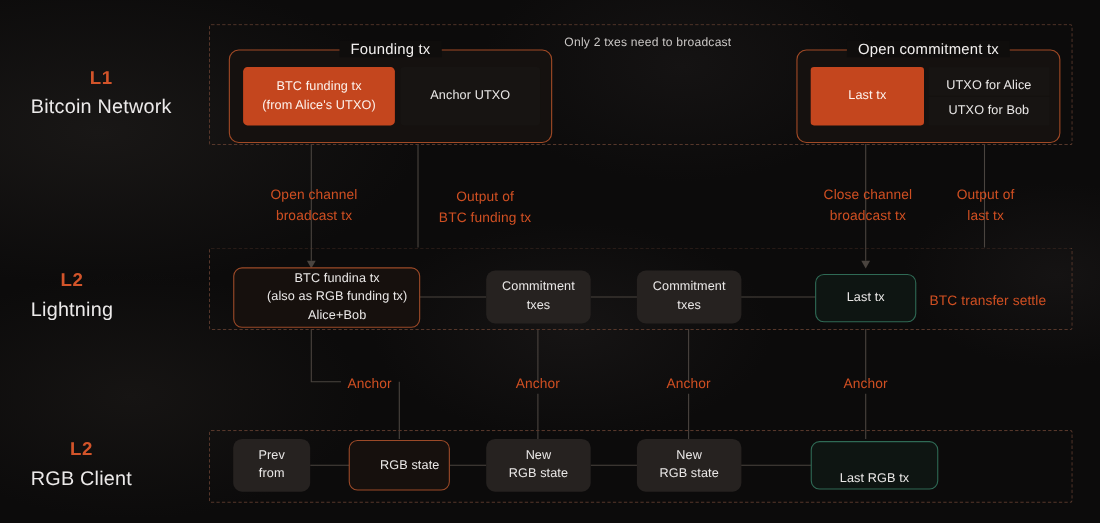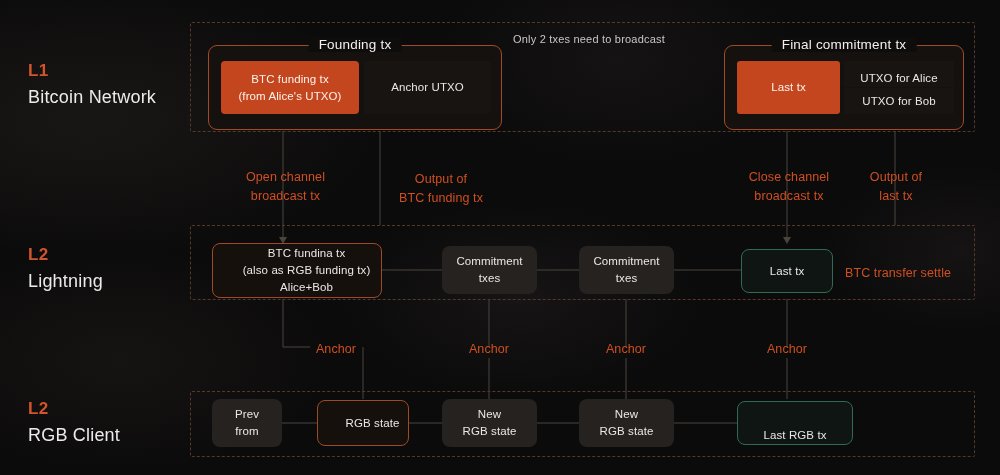--- a/index.html
+++ b/index.html
@@ -24,20 +24,21 @@
   }
 
   
   .layer-label { position: absolute; }
   .layer-tag {
     color: #d2542a;
     font-size: 17px;
     font-weight: 700;
     letter-spacing: .4px;
     line-height: 1;
+    text-align: center;
   }
   .layer-name {
     color: #eceaea;
     font-size: 18px;
     font-weight: 400;
     letter-spacing: .2px;
     margin-top: 9px;
     line-height: 1.1;
     white-space: nowrap;
   }
@@ -197,21 +198,21 @@
       <span>(from Alice's UTXO)</span>
     </div>
     <div class="box box-dark" style="left:155px; top:15px; width:127px; height:53px; border-radius:3px;">
       <span>Anchor UTXO</span>
     </div>
   </div>
 
   <div class="note" style="left:513px; top:33px;">Only 2 txes need to broadcast</div>
 
   <div class="group-frame" style="left:724px; top:45px; width:240px; height:85px;">
-    <div class="group-title">Final commitment tx</div>
+    <div class="group-title">Open commitment tx</div>
     <div class="box box-filled-orange" style="left:12px; top:15px; width:103px; height:53px; border-radius:3px;">
       <span>Last tx</span>
     </div>
     <div class="box box-dark" style="left:119px; top:15px; width:110px; height:26px; border-radius:0;align-items:flex-end;">
       <span>UTXO for Alice</span>
     </div>
     <div class="box box-dark" style="left:119px; top:42px; width:110px; height:26px; border-radius:0;">
       <span>UTXO for Bob</span>
     </div>
   </div>

